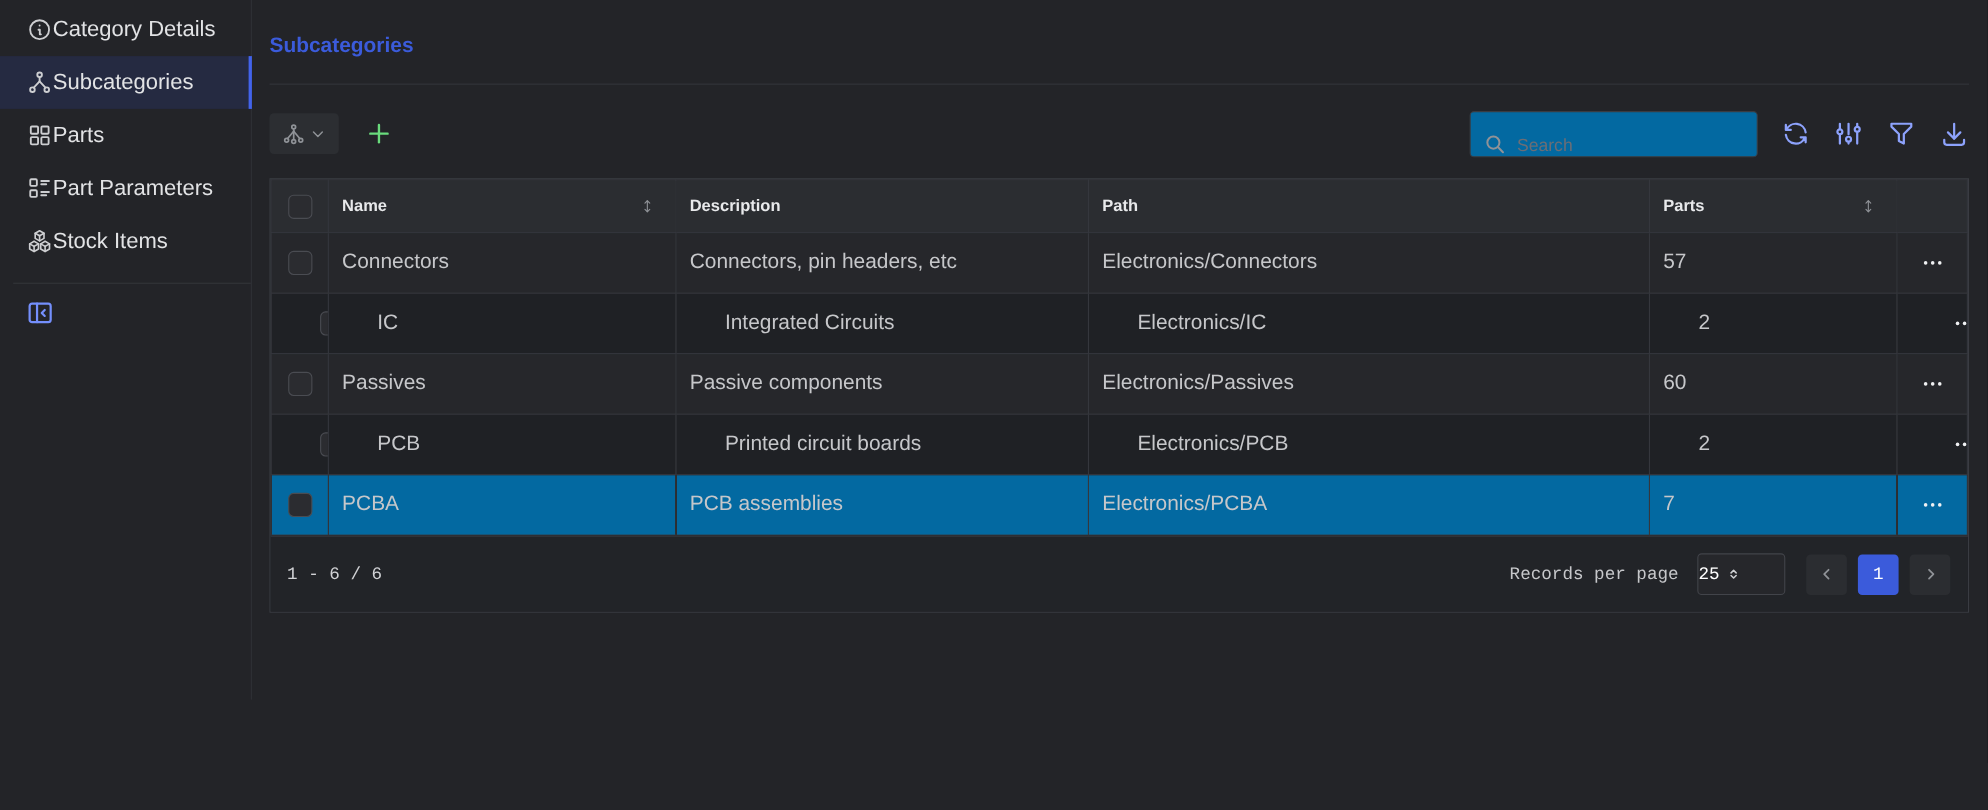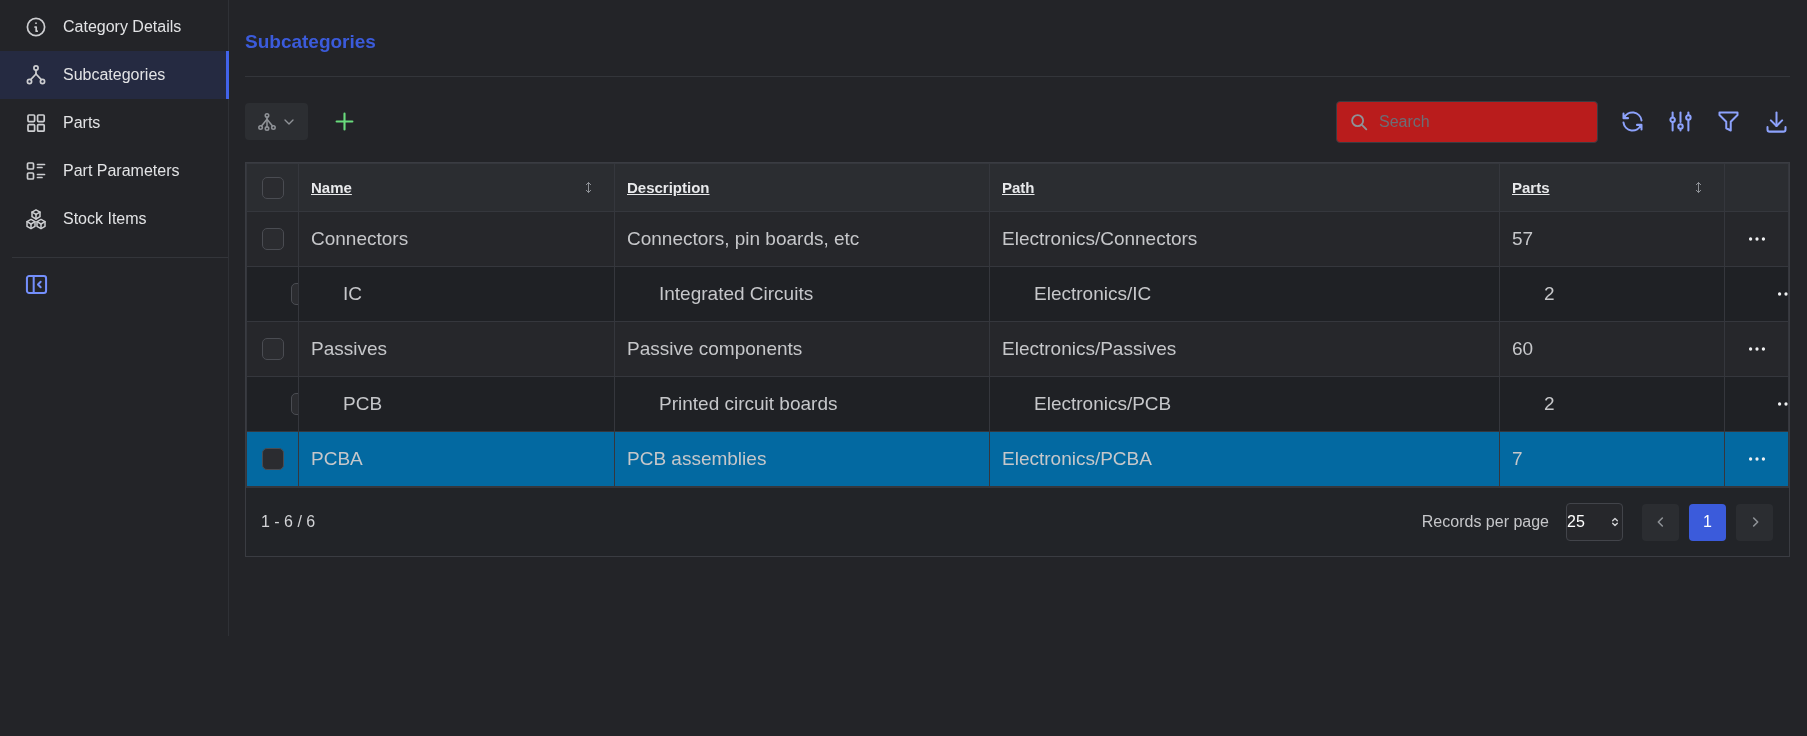--- a/index.html
+++ b/index.html
@@ -11,65 +11,65 @@
   .app-header { position:relative; height:100px; padding:10px 16px 0 13px; }
   .app-title { color:#3b5bdb; font-size:21px; font-weight:bold; letter-spacing:.2px; }
   .app-subtitle { margin-top:21px; font-size:15px; color:#cfd0d3; }
   .header-actions { position:absolute; top:7px; right:12px; display:flex; align-items:center; gap:15px; }
   .bell-btn { width:43px; height:43px; border:1px solid #1c7ed6; border-radius:6px; background:transparent; display:flex; align-items:center; justify-content:center; color:#4dabf7; cursor:pointer; }
   .dots-menu { color:#91a7ff; display:flex; align-items:center; cursor:pointer; padding:4px 2px; }
 
   
   .layout { display:flex; height:636px; }
   .sidebar { width:229px; border-right:1px solid #2f3136; padding-top:3px; flex:none; }
-  .nav-item { position:relative; display:flex; align-items:center; gap:15px; height:48px; padding:0 10px 0 24px; font-size:16px; color:#e2e3e5; cursor:pointer; }
+  .nav-item { position:relative; display:flex; align-items:center; height:48px; padding:0 10px 0 24px; font-size:20px; color:#e2e3e5; cursor:pointer; }
   .nav-item .nav-ic { color:#cdced1; display:flex; }
   .nav-item.active { background:#252a41; }
   .nav-item.active::after { content:""; position:absolute; right:-1px; top:0; bottom:0; width:3px; background:#4263eb; }
   .nav-label { white-space:nowrap; }
   .sidebar-divider { height:1px; background:#33353a; margin:14px 0 13px 12px; }
   .collapse-btn { margin-left:23px; color:#748ffc; display:inline-flex; cursor:pointer; }
 
   .main { flex:1; padding:0 17px 0 16px; min-width:0; }
   .panel-title { margin-top:31px; color:#3b5bdb; font-size:19px; font-weight:bold; }
   .main-divider { height:1px; background:#33353a; margin-top:23px; }
 
   
   .toolbar { display:flex; align-items:center; margin-top:23px; height:43px; }
   .tree-btn { width:63px; height:37px; background:#2c2e32; border-radius:4px; display:flex; align-items:center; justify-content:center; gap:3px; color:#8f9297; cursor:pointer; flex:none; }
   .plus-btn { margin-left:23px; color:#69db7c; display:flex; cursor:pointer; }
   .toolbar-right { margin-left:auto; display:flex; align-items:center; gap:21px; }
-  .search-box { width:262px; height:42px; background:#b91c1c; border:1px solid #3a3c42; border-radius:4px; display:flex; align-items:center; padding:0 11px; gap:9px; }
+  .search-box { width:262px; height:42px; background:#0369a1; border:1px solid #3a3c42; border-radius:4px; display:flex; align-items:flex-end; padding:0 11px; gap:9px; }
   .search-box .mag { color:#8f9297; display:flex; flex:none; }
   .search-input { flex:1; min-width:0; background:transparent; border:none; outline:none; color:#c1c2c5; font-size:16px; }
   .search-input::placeholder { color:#6b6e76; }
   .icon-btn { color:#8da2fc; display:flex; cursor:pointer; }
 
   
   .table-card { margin-top:19px; border:1px solid #3a3c42; }
   table { width:100%; border-collapse:collapse; table-layout:fixed; }
   th, td { border:1px solid #35373d; overflow:hidden; white-space:nowrap; }
   th { background:#2b2d31; color:#e8e9eb; font-size:15px; font-weight:bold; text-align:left; padding:0 12px; height:48px; }
-  .th-inner { display:flex; justify-content:space-between;text-decoration:underline; }
+  .th-inner { display:flex; justify-content:space-between; }
   .sort-ic { color:#8f9297; display:flex; margin-right:6px; }
   td { font-size:19px; color:#c6c7ca; padding:0 12px; height:55px; }
   tr.light td { background:#26272b; }
   tr.dark td { background:#1f2125;padding-left:44px; }
   tr.highlight td { background:#0369a1; }
   .checkbox-cell, .th-checkbox { text-align:center; padding:0; }
   .checkbox { display:inline-block; width:22px; height:22px; border-radius:5px; background:#2b2c30; border:1px solid #4a4c52; vertical-align:middle; cursor:pointer; }
   .actions-cell { text-align:center; padding:0; }
   .dots-btn { display:inline-flex; color:#f0f1f3; cursor:pointer; padding:6px; }
 
   
-  .table-footer { display:flex; align-items:center; height:69px; background:#222428; border:1px solid #3a3c42; border-top:none; padding:0 16px 0 15px; font-size:16px; }
+  .table-footer { display:flex; align-items:center; height:69px; background:#222428; border:1px solid #3a3c42; border-top:none; padding:0 16px 0 15px; font-size:16px;font-family:Liberation Mono, monospace; }
   .footer-range { color:#d2d3d6; }
   .footer-right { margin-left:auto; display:flex; align-items:center; }
   .rpp-label { color:#c6c7ca; font-size:16px; }
-  .rpp-select { margin-left:17px; width:57px; height:38px; background:#26272b; border:1px solid #42444a; border-radius:4px; display:flex; align-items:center; justify-content:space-between; gap:6px; color:#ffffff; font-size:16px; cursor:pointer; }
+  .rpp-select { margin-left:17px; width:80px; height:38px; background:#26272b; border:1px solid #42444a; border-radius:4px; display:flex; align-items:center; justify-content:flex-start; gap:6px; color:#ffffff; font-size:16px; cursor:pointer; }
   .rpp-select .sel-ic { color:#cfd0d3; display:flex; }
   .pager { display:flex; align-items:center; gap:10px; margin-left:19px; }
   .pg-btn { width:37px; height:37px; border-radius:4px; background:#2b2d31; color:#8f9297; display:flex; align-items:center; justify-content:center; cursor:pointer; }
   .pg-btn.active { background:#3b5bdb; color:#ffffff; font-size:16px; }
 
   svg { display:block; }
 </style>
 </head>
 <body>
 
@@ -288,21 +288,21 @@
                   </span>
                 </span>
               </th>
               <th></th>
             </tr>
           </thead>
           <tbody>
             <tr class="light">
               <td class="checkbox-cell"><span class="checkbox"></span></td>
               <td>Connectors</td>
-              <td>Connectors, pin boards, etc</td>
+              <td>Connectors, pin headers, etc</td>
               <td>Electronics/Connectors</td>
               <td>57</td>
               <td class="actions-cell">
                 <span class="dots-btn">
                   <svg width="22" height="22" viewBox="0 0 24 24" fill="currentColor" stroke="none">
                       <circle cx="5" cy="12" r="1.8"></circle>
                       <circle cx="12" cy="12" r="1.8"></circle>
                       <circle cx="19" cy="12" r="1.8"></circle>
                     </svg>
                 </span>

